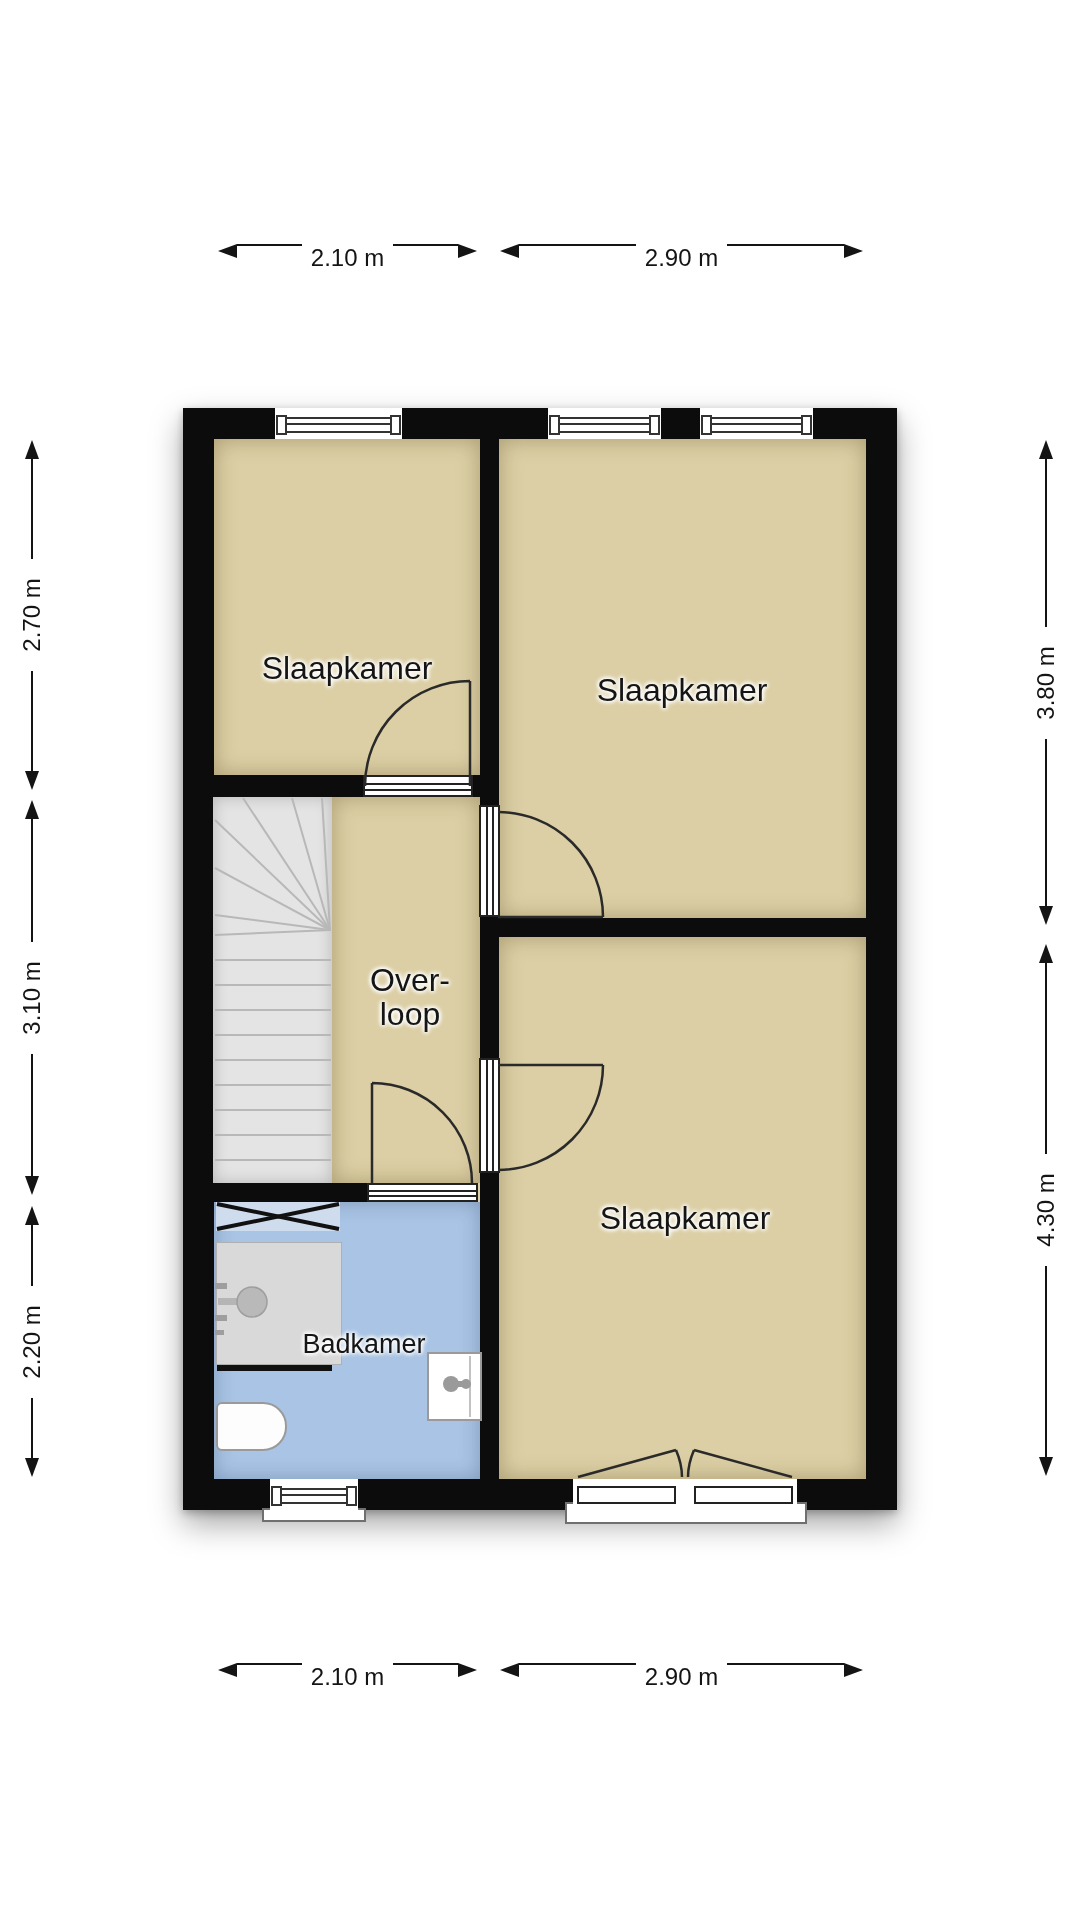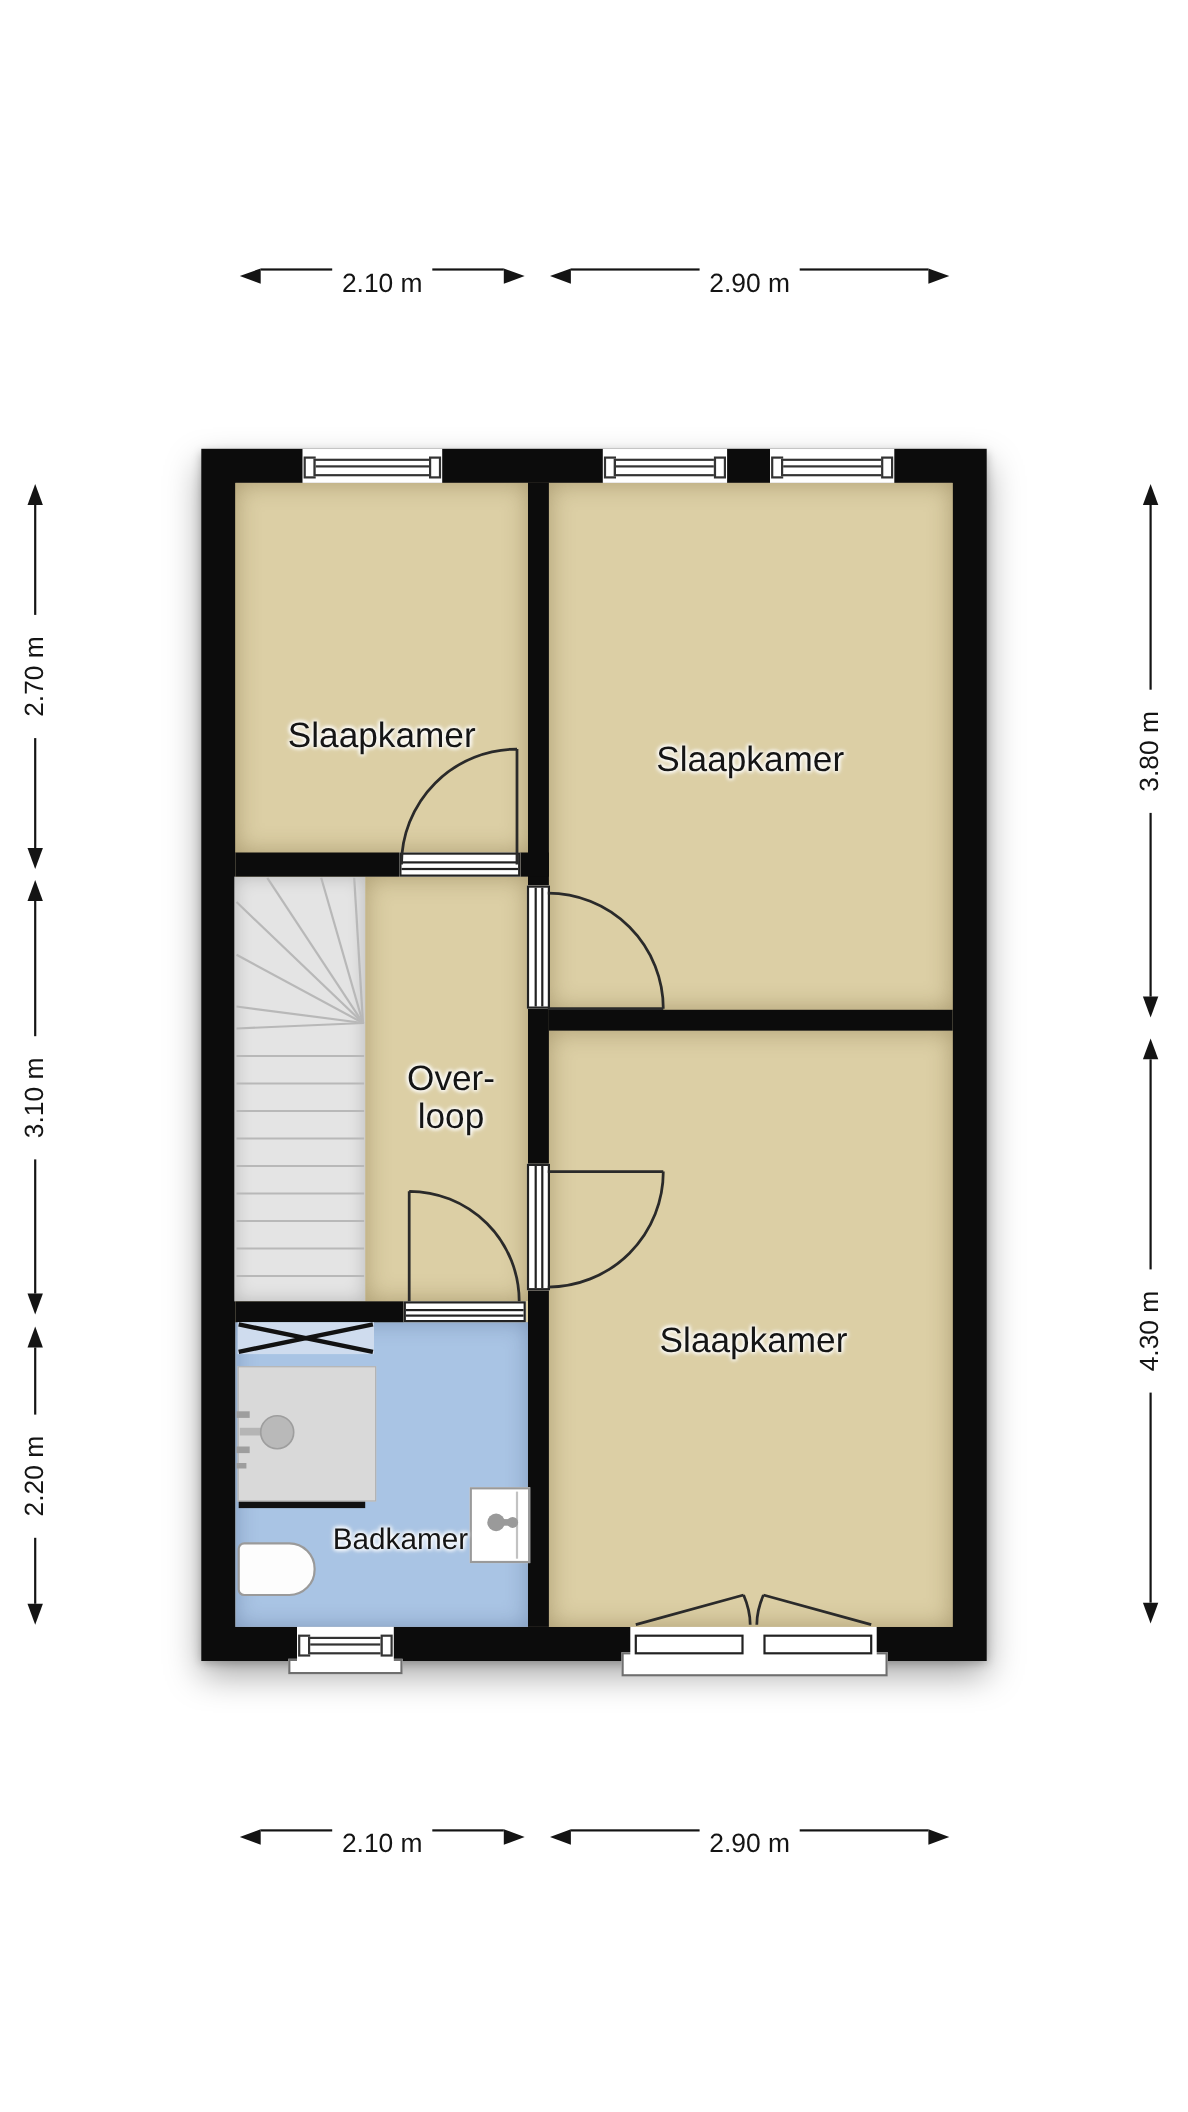--- a/index.html
+++ b/index.html
@@ -197,21 +197,21 @@
   </g>
 </svg>
 
 <div class="abs room-label" style="left:347px;top:668px;">Slaapkamer</div>
 <div class="abs room-label" style="left:682px;top:690px;">Slaapkamer</div>
 <div class="abs room-label" style="left:685px;top:1218px;">Slaapkamer</div>
 <div class="abs room-label" style="left:410px;top:997px;">
   <div>Over-</div>
   <div>loop</div>
 </div>
-<div class="abs room-label small" style="left:364px;top:1399px;">Badkamer</div>
+<div class="abs room-label small" style="left:364px;top:1344px;">Badkamer</div>
 
 <div class="abs dim dim-h" style="left:218px;top:244px;width:259px;">
   <div class="ah ah-left"></div>
   <div class="hline"></div>
   <div class="dlbl">2.10 m</div>
   <div class="hline"></div>
   <div class="ah ah-right"></div>
 </div>
 <div class="abs dim dim-h" style="left:500px;top:244px;width:363px;">
   <div class="ah ah-left"></div>

